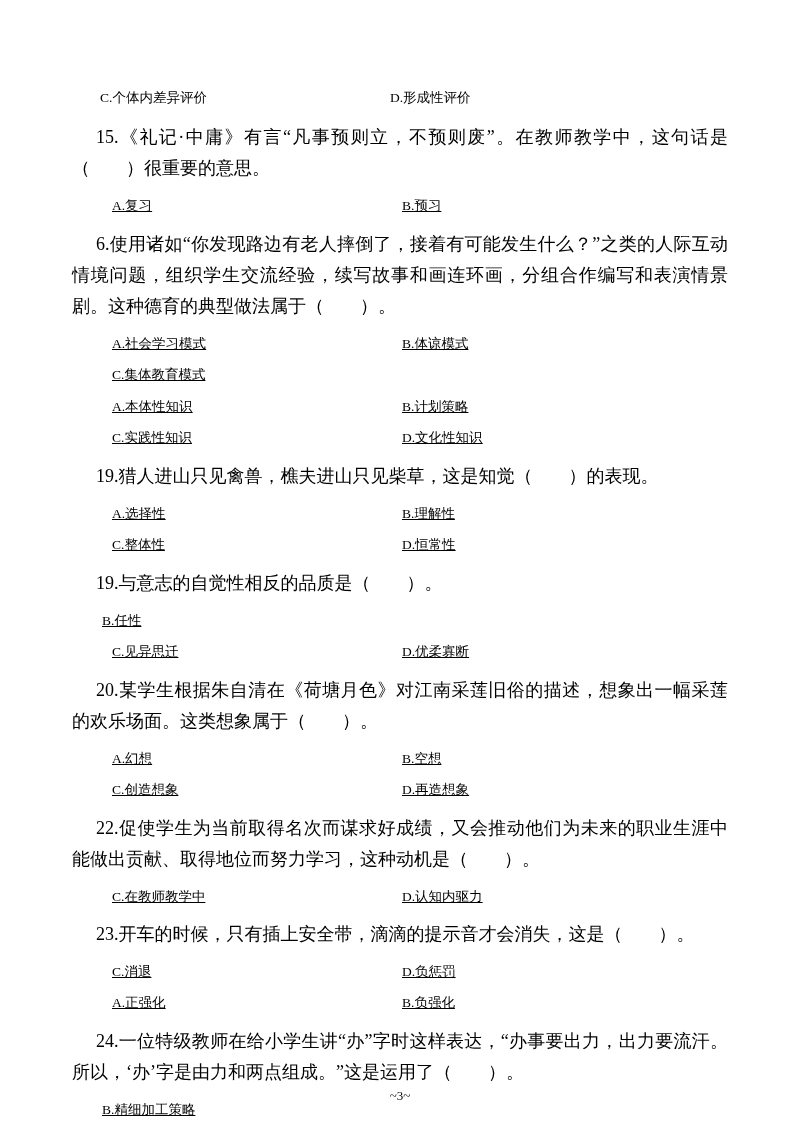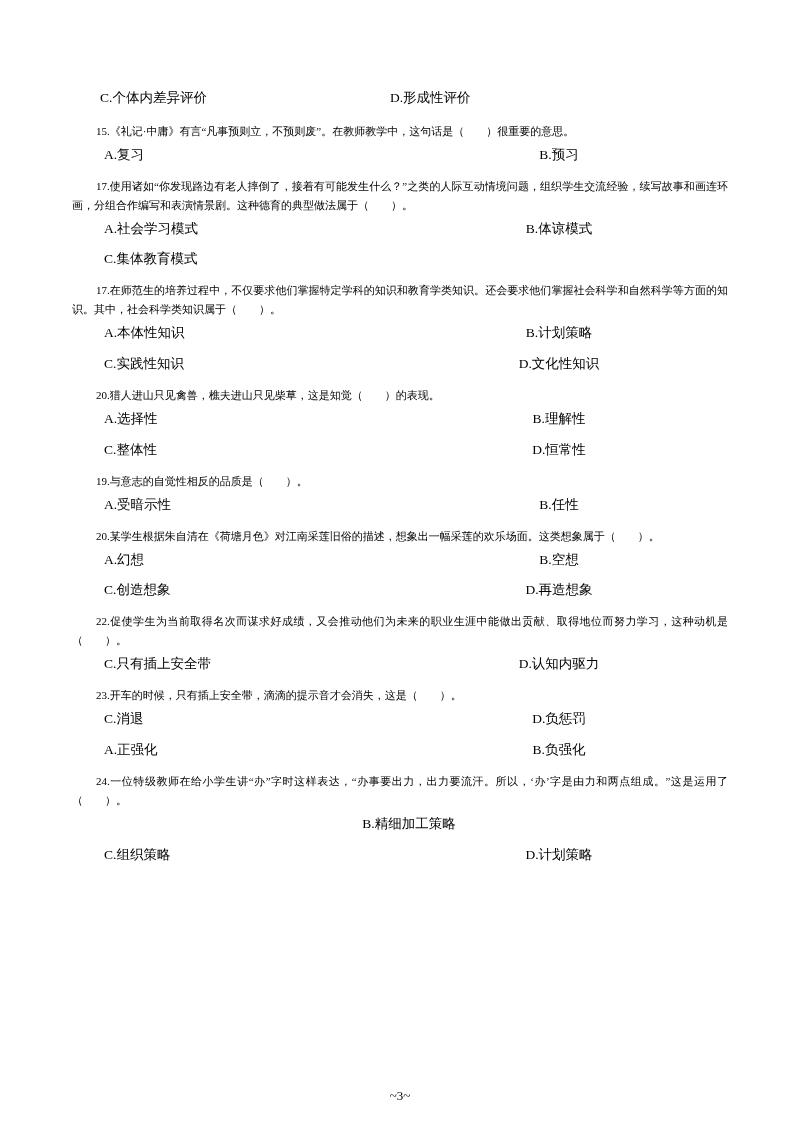--- a/index.html
+++ b/index.html
@@ -34,49 +34,49 @@
   }
   .carry-line .optB {
     flex: 1;
     padding-left: 18px;
     box-sizing: border-box;
   }
   .q {
     margin: 0 0 5px 0;
   }
   .q-stem {
-    font-size: 11px;
+    font-size: 18px;
     line-height: 1.72;
     text-align: justify;
     text-justify: inter-ideograph;
     text-indent: 24px;
     margin: 0 0 4px 0;
   }
   .opts {
-    margin: 4px;
+    margin: 12px;
+    text-decoration: underline;
   }
   .opt-row {
     display: flex;
     font-size: 13.5px;
     line-height: 1.55;
     margin-bottom: 10px;
   }
   .opt-row:last-child {
     margin-bottom: 11px;
   }
   .opt-left {
     width: 300px;
     padding-left: 28px;
     box-sizing: border-box;
   }
   .opt-right {
     flex: 1;
     padding-left: 18px;
     box-sizing: border-box;
-    text-align: center;
   }
   .footer {
     position: absolute;
     left: 0;
     right: 0;
     bottom: 28px;
     text-align: center;
     font-size: 13px;
     font-family: "Liberation Serif", "DejaVu Serif", serif;
   }
@@ -95,66 +95,68 @@
     <p class="q-stem">15.《礼记·中庸》有言“凡事预则立，不预则废”。在教师教学中，这句话是（　　）很重要的意思。</p>
     <div class="opts">
       <div class="opt-row">
         <div class="opt-left">A.复习</div>
         <div class="opt-right">B.预习</div>
       </div>
     </div>
   </div>
 
   <div class="q">
-    <p class="q-stem">17.使用诸如“你发现路边有老人摔倒了，接着有可能发生什么？”之类的人际互动情境问题，组织学生交流经验，续写故事和画连环画，分组合作编写和表演情景剧。这种德育的典型做法属于（　　）。</p>
+    <p class="q-stem">6.使用诸如“你发现路边有老人摔倒了，接着有可能发生什么？”之类的人际互动情境问题，组织学生交流经验，续写故事和画连环画，分组合作编写和表演情景剧。这种德育的典型做法属于（　　）。</p>
     <div class="opts">
       <div class="opt-row">
         <div class="opt-left">A.社会学习模式</div>
         <div class="opt-right">B.体谅模式</div>
       </div>
       <div class="opt-row">
         <div class="opt-left">C.集体教育模式</div>
       </div>
     </div>
   </div>
 
   <div class="q">
-    <p class="q-stem">17.在师范生的培养过程中，不仅要求他们掌握特定学科的知识和教育学类知识。还会要求他们掌握社会科学和自然科学等方面的知识。其中，社会科学类知识属于（　　）。</p>
     <div class="opts">
       <div class="opt-row">
         <div class="opt-left">A.本体性知识</div>
         <div class="opt-right">B.计划策略</div>
       </div>
       <div class="opt-row">
         <div class="opt-left">C.实践性知识</div>
         <div class="opt-right">D.文化性知识</div>
       </div>
     </div>
   </div>
 
   <div class="q">
-    <p class="q-stem">20.猎人进山只见禽兽，樵夫进山只见柴草，这是知觉（　　）的表现。</p>
+    <p class="q-stem">19.猎人进山只见禽兽，樵夫进山只见柴草，这是知觉（　　）的表现。</p>
     <div class="opts">
       <div class="opt-row">
         <div class="opt-left">A.选择性</div>
         <div class="opt-right">B.理解性</div>
       </div>
       <div class="opt-row">
         <div class="opt-left">C.整体性</div>
         <div class="opt-right">D.恒常性</div>
       </div>
     </div>
   </div>
 
   <div class="q">
     <p class="q-stem">19.与意志的自觉性相反的品质是（　　）。</p>
     <div class="opts">
       <div class="opt-row">
-        <div class="opt-left">A.受暗示性</div>
         <div class="opt-right">B.任性</div>
+      </div>
+      <div class="opt-row">
+        <div class="opt-left">C.见异思迁</div>
+        <div class="opt-right">D.优柔寡断</div>
       </div>
     </div>
   </div>
 
   <div class="q">
     <p class="q-stem">20.某学生根据朱自清在《荷塘月色》对江南采莲旧俗的描述，想象出一幅采莲的欢乐场面。这类想象属于（　　）。</p>
     <div class="opts">
       <div class="opt-row">
         <div class="opt-left">A.幻想</div>
         <div class="opt-right">B.空想</div>
@@ -164,21 +166,21 @@
         <div class="opt-right">D.再造想象</div>
       </div>
     </div>
   </div>
 
 
   <div class="q">
     <p class="q-stem">22.促使学生为当前取得名次而谋求好成绩，又会推动他们为未来的职业生涯中能做出贡献、取得地位而努力学习，这种动机是（　　）。</p>
     <div class="opts">
       <div class="opt-row">
-        <div class="opt-left">C.只有插上安全带</div>
+        <div class="opt-left">C.在教师教学中</div>
         <div class="opt-right">D.认知内驱力</div>
       </div>
     </div>
   </div>
 
   <div class="q">
     <p class="q-stem">23.开车的时候，只有插上安全带，滴滴的提示音才会消失，这是（　　）。</p>
     <div class="opts">
       <div class="opt-row">
         <div class="opt-left">C.消退</div>

